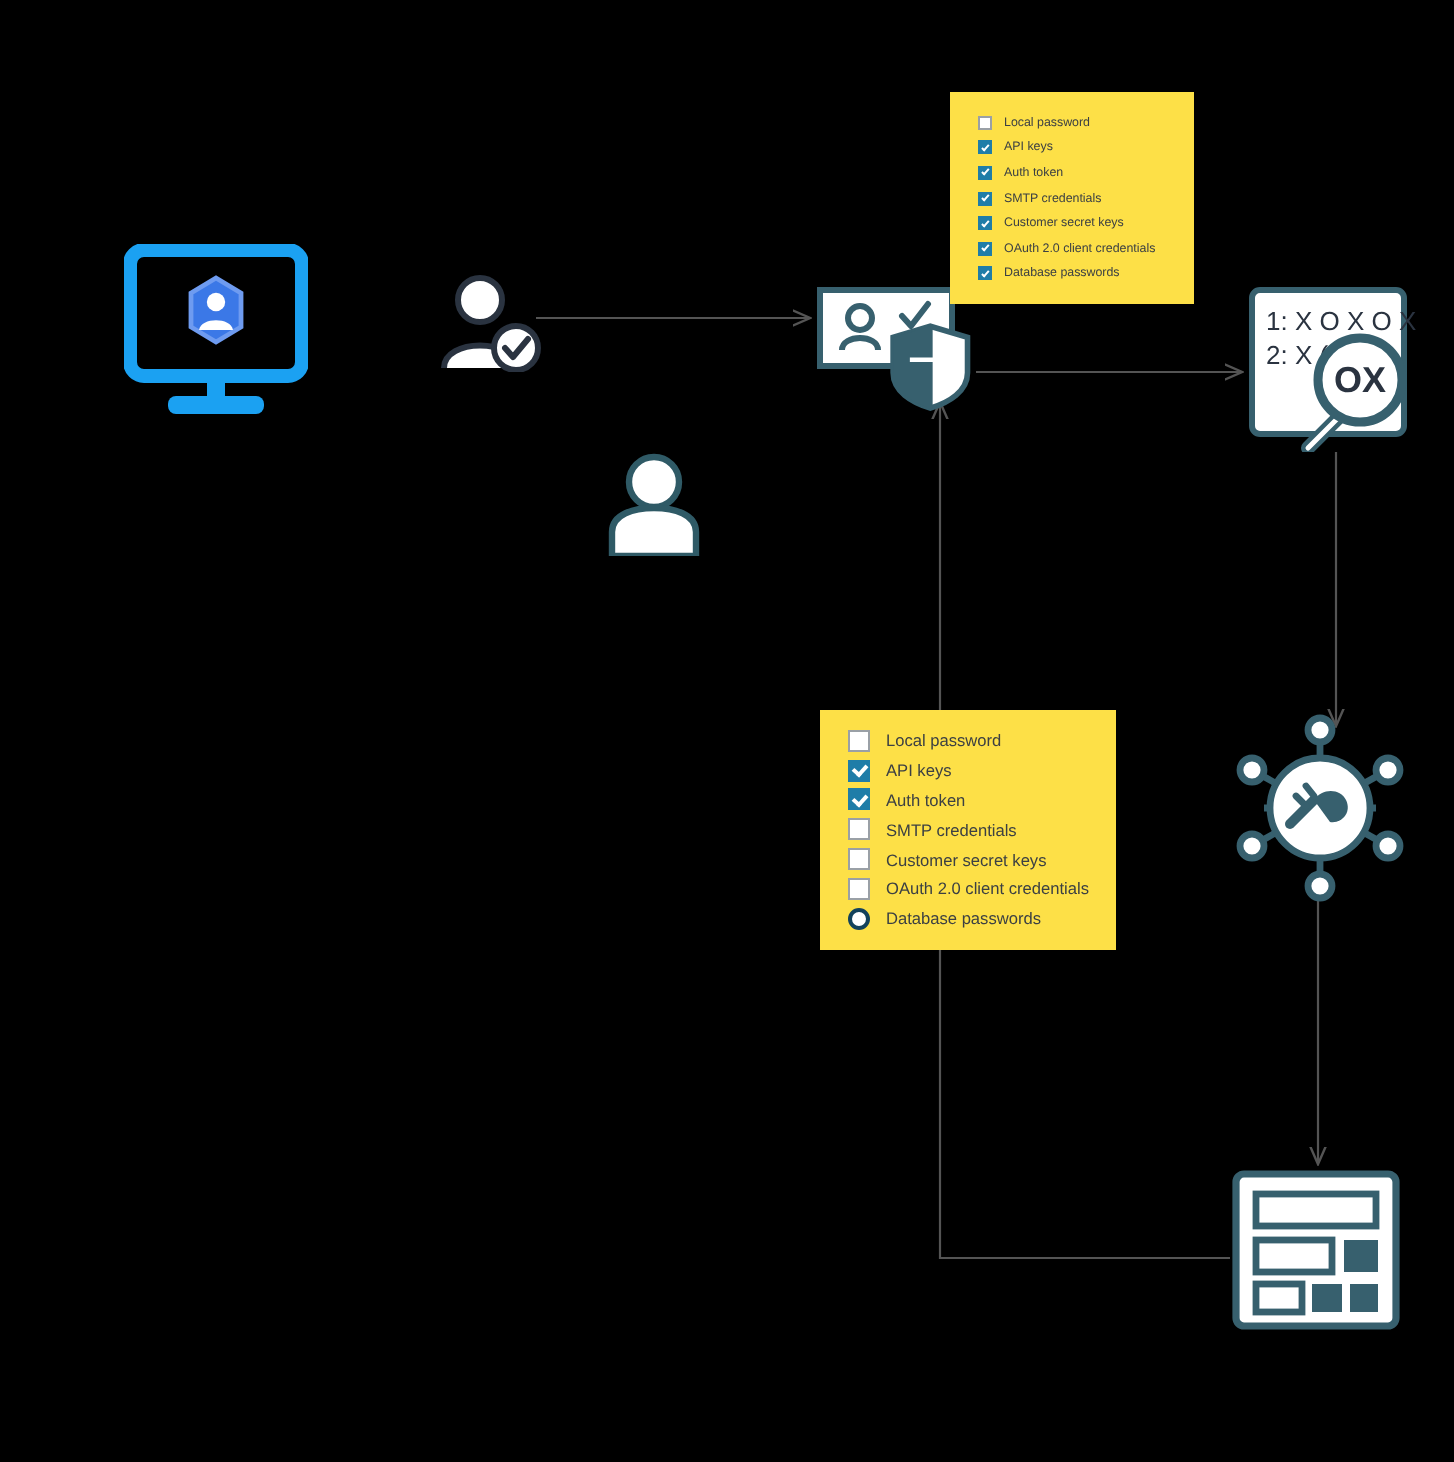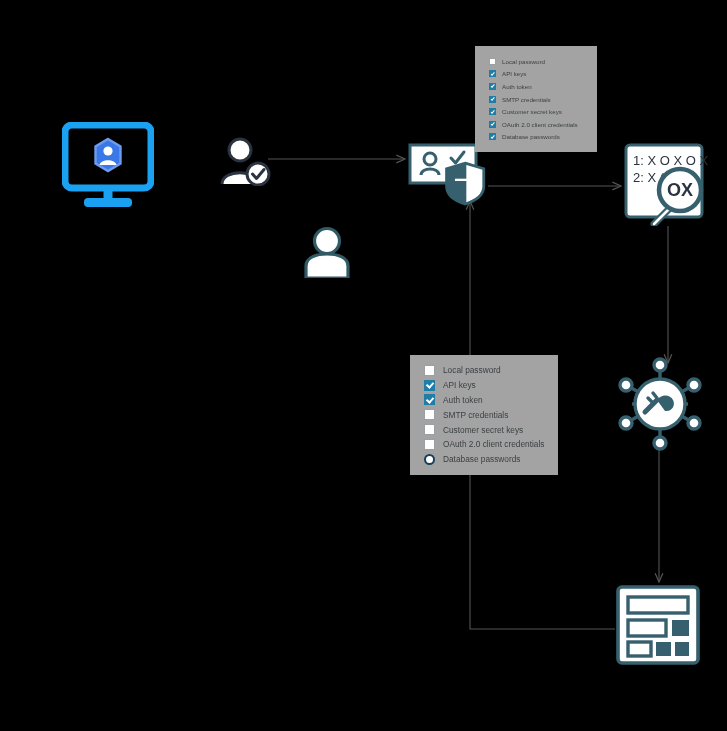--- a/index.html
+++ b/index.html
@@ -1,21 +1,21 @@
 <!DOCTYPE html>
 <html><head>
 <meta charset="utf-8">
 <style>
   html,body{margin:0;padding:0;background:#000;}
   body{width:727px;height:731px;position:relative;overflow:hidden;
        font-family:"Liberation Sans", sans-serif;}
   .stage{position:absolute;left:0;top:14px;width:727px;height:731px;}
 
   
-  .panel{position:absolute;background:#a3a3a3;}
+  .panel{position:absolute;background:#fde047;}
   .panel .row{display:flex;align-items:center;}
   .cb{box-sizing:border-box;background:#fff;border:1px solid #9aa0a6;
       position:relative;flex:none;}
   .cb.on{background:#1f7da8;border-color:#1f7da8;}
   .cb.on:after{content:"";position:absolute;left:50%;top:48%;
       width:28%;height:58%;border:solid #fff;border-width:0 2px 2px 0;
       transform:translate(-55%,-58%) rotate(42deg);}
   .cb.focus{border:2px solid #13425c;border-radius:50%;background:#fff;}
   .lbl{color:#3c4043;white-space:nowrap;}
 

